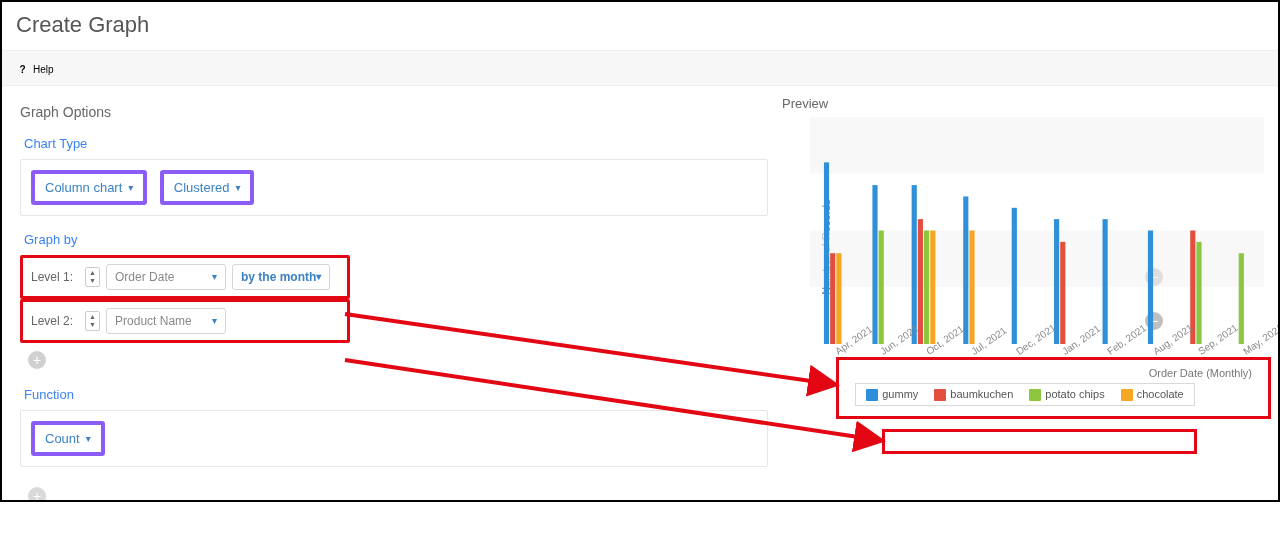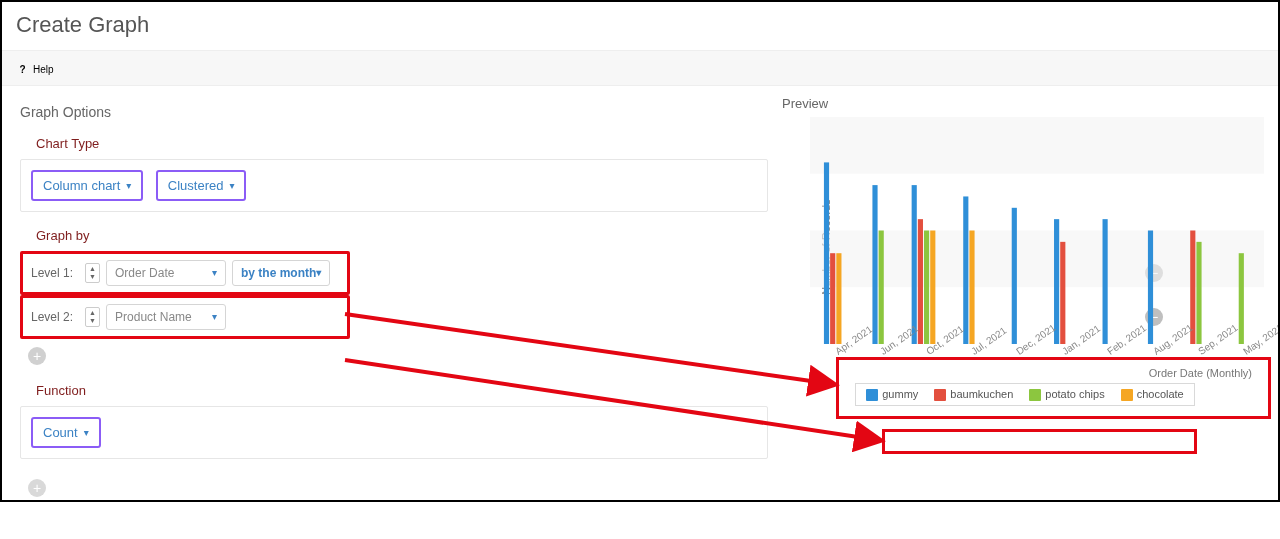--- a/index.html
+++ b/index.html
@@ -9,30 +9,30 @@
   .title { font-size: 22px; font-weight: 400; color: #555; padding: 10px 14px 12px; }
   .helpbar { background: #f7f7f7; border-top: 1px solid #eee; border-bottom: 1px solid #eee; padding: 8px 14px; }
   .help-link { color: #000000; font-size: 10px; }
   .q-icon { display: inline-block; width: 13px; text-align: center; font-weight: 700; margin-right: 4px; }
 
   .body { display: flex; padding: 0; }
   .left { width: 780px; padding: 10px 14px 0 18px; }
   .right { flex: 1; padding: 10px 10px 0 0; }
 
   .section-h { font-size: 14px; color: #666; margin: 8px 0 10px; }
-  .sub-h    { font-size: 13px; color: #7f1d1d; margin: 16px 16px 8px; }
+  .sub-h    { font-size: 13px; color: #3b82f6; margin: 16px 4px 8px; }
 
   .panel {
     background: #fff; border: 1px solid #e6e6e6; border-radius: 2px;
     padding: 10px; margin-bottom: 16px;
   }
 
   .pill {
     display: inline-flex; align-items: center; gap: 6px;
-    border: 2px solid #8b5cf6; border-radius: 3px;
+    border: 4px solid #8b5cf6; border-radius: 3px;
     color: #3b82c4; font-size: 13px; padding: 6px 10px;
     background: #fff; cursor: pointer;
   }
   .pill + .pill { margin-left: 8px; }
   .chev { font-size: 10px; line-height: 1; }
   .spinner {
     display: inline-flex; flex-direction: column; justify-content: center;
     border: 1px solid #ccc; border-radius: 2px; width: 15px; height: 20px;
     font-size: 7px; color: #666; line-height: 8px; text-align: center;
     margin-left: 6px; background: #fff;

